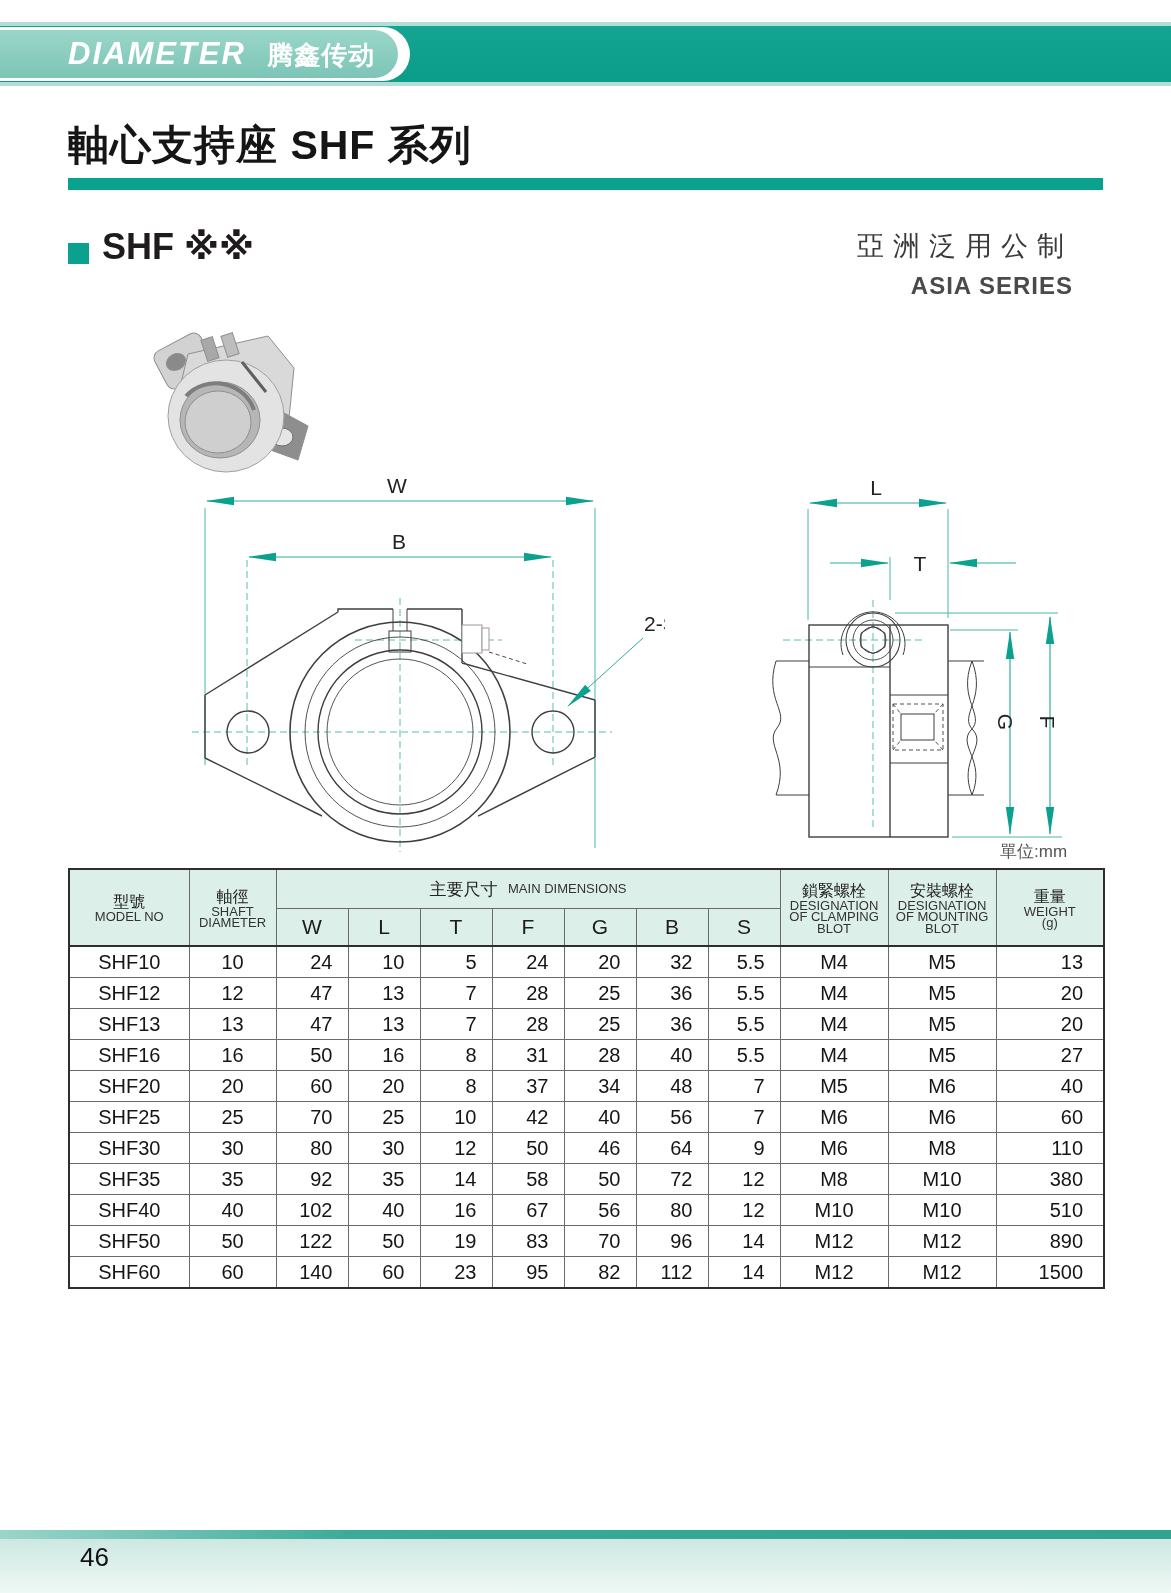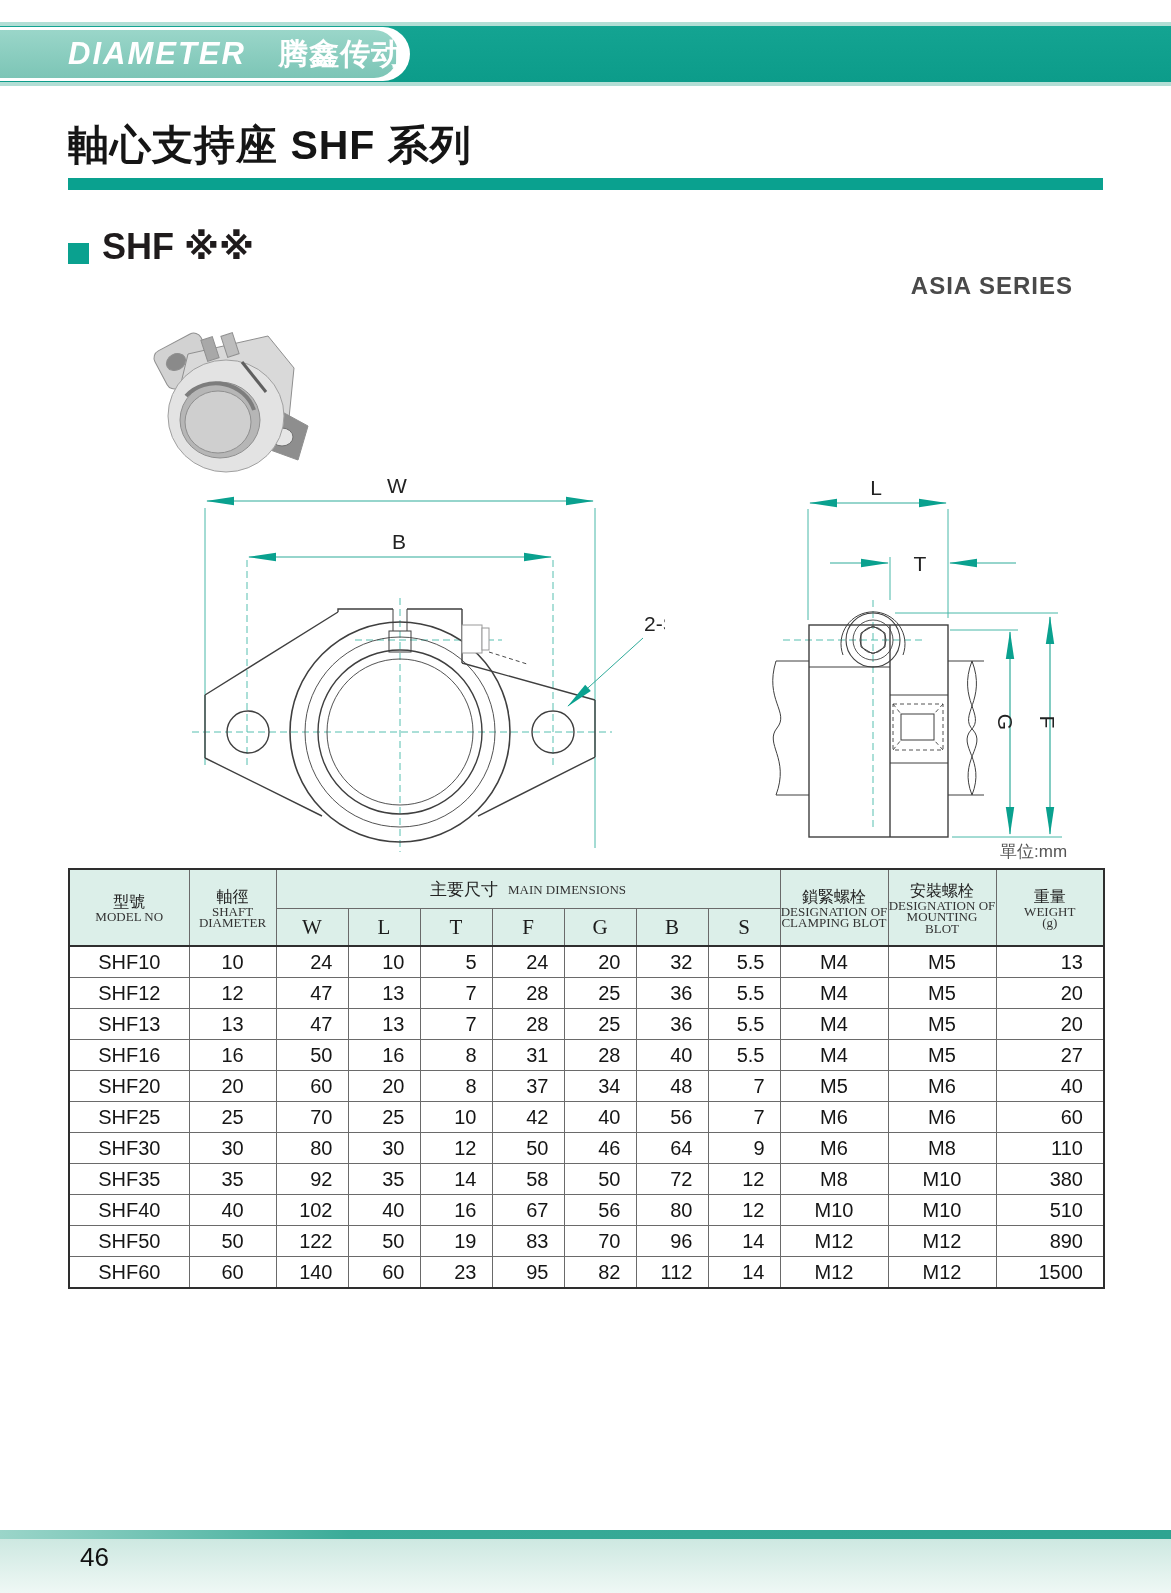--- a/index.html
+++ b/index.html
@@ -10,21 +10,21 @@
   .banner{position:absolute;left:0;top:22px;width:1171px;height:56px;
           background:linear-gradient(#14a492,#0c9c8a);
           border-top:4px solid #b2ded5;border-bottom:4px solid #b2ded5;}
   .banner .cap-white{position:absolute;left:0;top:1px;width:410px;height:54px;background:#ffffff;
           border-radius:0 30px 30px 0;}
   .banner .cap-light{position:absolute;left:0;top:4px;width:398px;height:48px;
           background:linear-gradient(#9ad6c9,#7cc5b6);border-radius:0 26px 26px 0;}
   .logo{position:absolute;left:68px;top:4px;height:48px;line-height:48px;color:#ffffff;
         font-weight:bold;white-space:nowrap;}
   .logo .latin{font-size:31px;letter-spacing:2px;font-style:italic;}
-  .logo .cn{font-size:30px;letter-spacing:1px;margin-left:28px;}
+  .logo .cn{font-size:26px;letter-spacing:1px;margin-left:17px;}
 
   
   .page-title{position:absolute;left:68px;top:118px;font-size:41px;font-weight:bold;color:#151515;
               letter-spacing:1px;}
   .accent-bar{position:absolute;left:68px;top:178px;width:1035px;height:12px;background:#0aa18f;}
 
   
   .sec-square{position:absolute;left:68px;top:243px;width:21px;height:21px;background:#0aa18f;}
   .sec-title{position:absolute;left:102px;top:226px;font-size:36px;font-weight:bold;color:#1f1b1c;}
   .region-cn{position:absolute;right:98px;top:228px;font-size:27px;color:#3a3a3a;letter-spacing:9px;}
@@ -39,21 +39,21 @@
              font-size:17px;color:#555555;}
 
   
   .spec-table{position:absolute;left:68px;top:868px;width:1035px;border-collapse:collapse;
               table-layout:fixed;}
   .spec-table th,.spec-table td{border:1px solid #6a6a6a;padding:0;margin:0;}
   .spec-table{border:2px solid #2e2e2e;}
   .spec-table thead th{background:#dcefe9;font-weight:normal;}
   .spec-table thead tr.h2 th{height:36px;font-size:21px;color:#1c1c1c;}
   .spec-table thead tr.h1 th{height:38px;}
-  .spec-table thead{border-bottom:2px solid #2e2e2e;font-family:Liberation Serif, serif;}
+  .spec-table thead{border-bottom:2px solid #2e2e2e;}
   .hcn{font-size:16px;color:#222;line-height:19px;}
   .hen{font-size:13px;color:#333;line-height:11.5px;letter-spacing:0px;}
   .hmain .hcn,.hmain .hen{display:inline;vertical-align:middle;}
   .hmain .hcn{font-size:17px;margin-right:6px;}
   .spec-table th{text-align:center;vertical-align:middle;}
   .spec-table tbody td{height:30px;font-size:20px;color:#151515;border-top:1px solid #9a9a9a;
                        border-left:1px solid #6a6a6a;border-right:1px solid #6a6a6a;}
   .spec-table tbody td:nth-child(1){text-align:center;}
   .spec-table tbody td:nth-child(2){text-align:center;}
   .spec-table tbody td:nth-child(n+3):nth-child(-n+9){text-align:right;padding-right:15px;}
@@ -84,20 +84,21 @@
       <span class="latin">DIAMETER</span>
       <span class="cn">腾鑫传动</span>
     </div>
   </div>
 
   <div class="page-title">軸心支持座 SHF 系列</div>
   <div class="accent-bar"></div>
 
   <div class="sec-square"></div>
   <div class="sec-title">SHF ※※</div>
+  <div class="region-cn">亞洲泛用公制</div>
   <div class="region-en">ASIA SERIES</div>
 
   <svg class="photo-svg" width="175" height="175" viewBox="0 0 175 175">
     <g stroke="#8f8f8f" stroke-width="1">
       <rect x="12" y="30" width="52" height="42" rx="8" fill="#d2d2d2" transform="rotate(-28 38 51)"></rect>
       <ellipse cx="30" cy="52" rx="10" ry="8" fill="#8a8a8a" transform="rotate(-28 30 52)"></ellipse>
       <polygon points="42,44 122,26 148,58 142,118 70,150 28,102" fill="#d9d9d9"></polygon>
       <rect x="58" y="28" width="12" height="22" fill="#a8a8a8" transform="rotate(-18 64 39)"></rect>
       <rect x="78" y="24" width="12" height="22" fill="#bdbdbd" transform="rotate(-18 84 35)"></rect>
       <polygon points="118,92 162,116 152,150 108,134" fill="#8e8e8e"></polygon>

